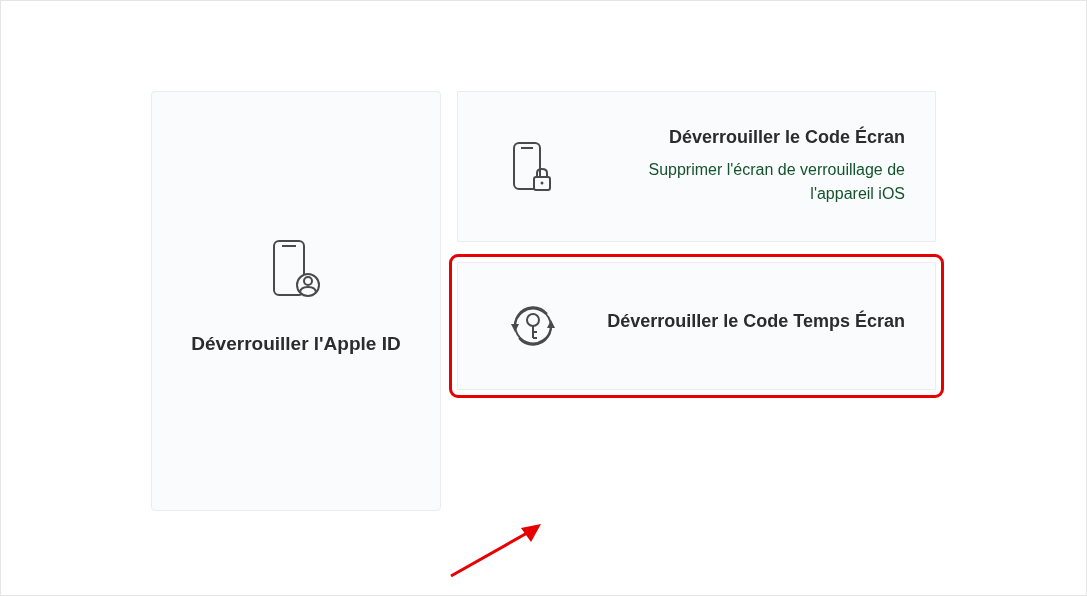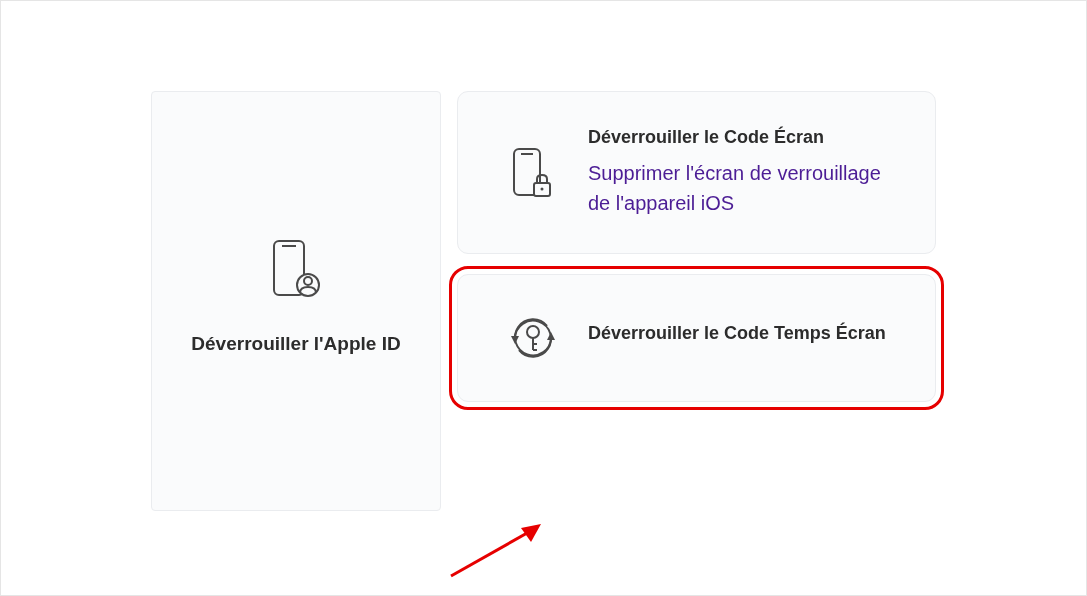--- a/index.html
+++ b/index.html
@@ -36,26 +36,27 @@
     }
     .right-column {
       display: flex;
       flex-direction: column;
       gap: 20px;
       flex: 1;
     }
     .right-card {
       background: #fafbfc;
       border: 1px solid #eaecef;
-      border-radius: 11px;
+      border-radius: 1px;
       display: flex;
       align-items: center;
       padding: 35px 30px;
       cursor: pointer;
       position: relative;
+      text-align: right;
     }
     .right-card.highlighted {
       outline: 3px solid #e60000;
       outline-offset: 5px;
     }
     .icon-wrapper {
       display: flex;
       align-items: center;
       justify-content: center;
     }
@@ -67,22 +68,22 @@
       flex-shrink: 0;
       margin-right: 10px;
     }
     .card-title {
       font-size: 18px;
       font-weight: 600;
       color: #2c2c2c;
       margin-bottom: 10px;
     }
     .card-subtitle {
-      font-size: 20px;
-      color: #4c1d95;
+      font-size: 16px;
+      color: #14532d;
       line-height: 1.5;
     }
     .right-card .text-block {
       flex: 1;
     }
     .left-card .card-title {
       font-size: 19px;
     }
     .arrow-annotation {
       position: absolute;

